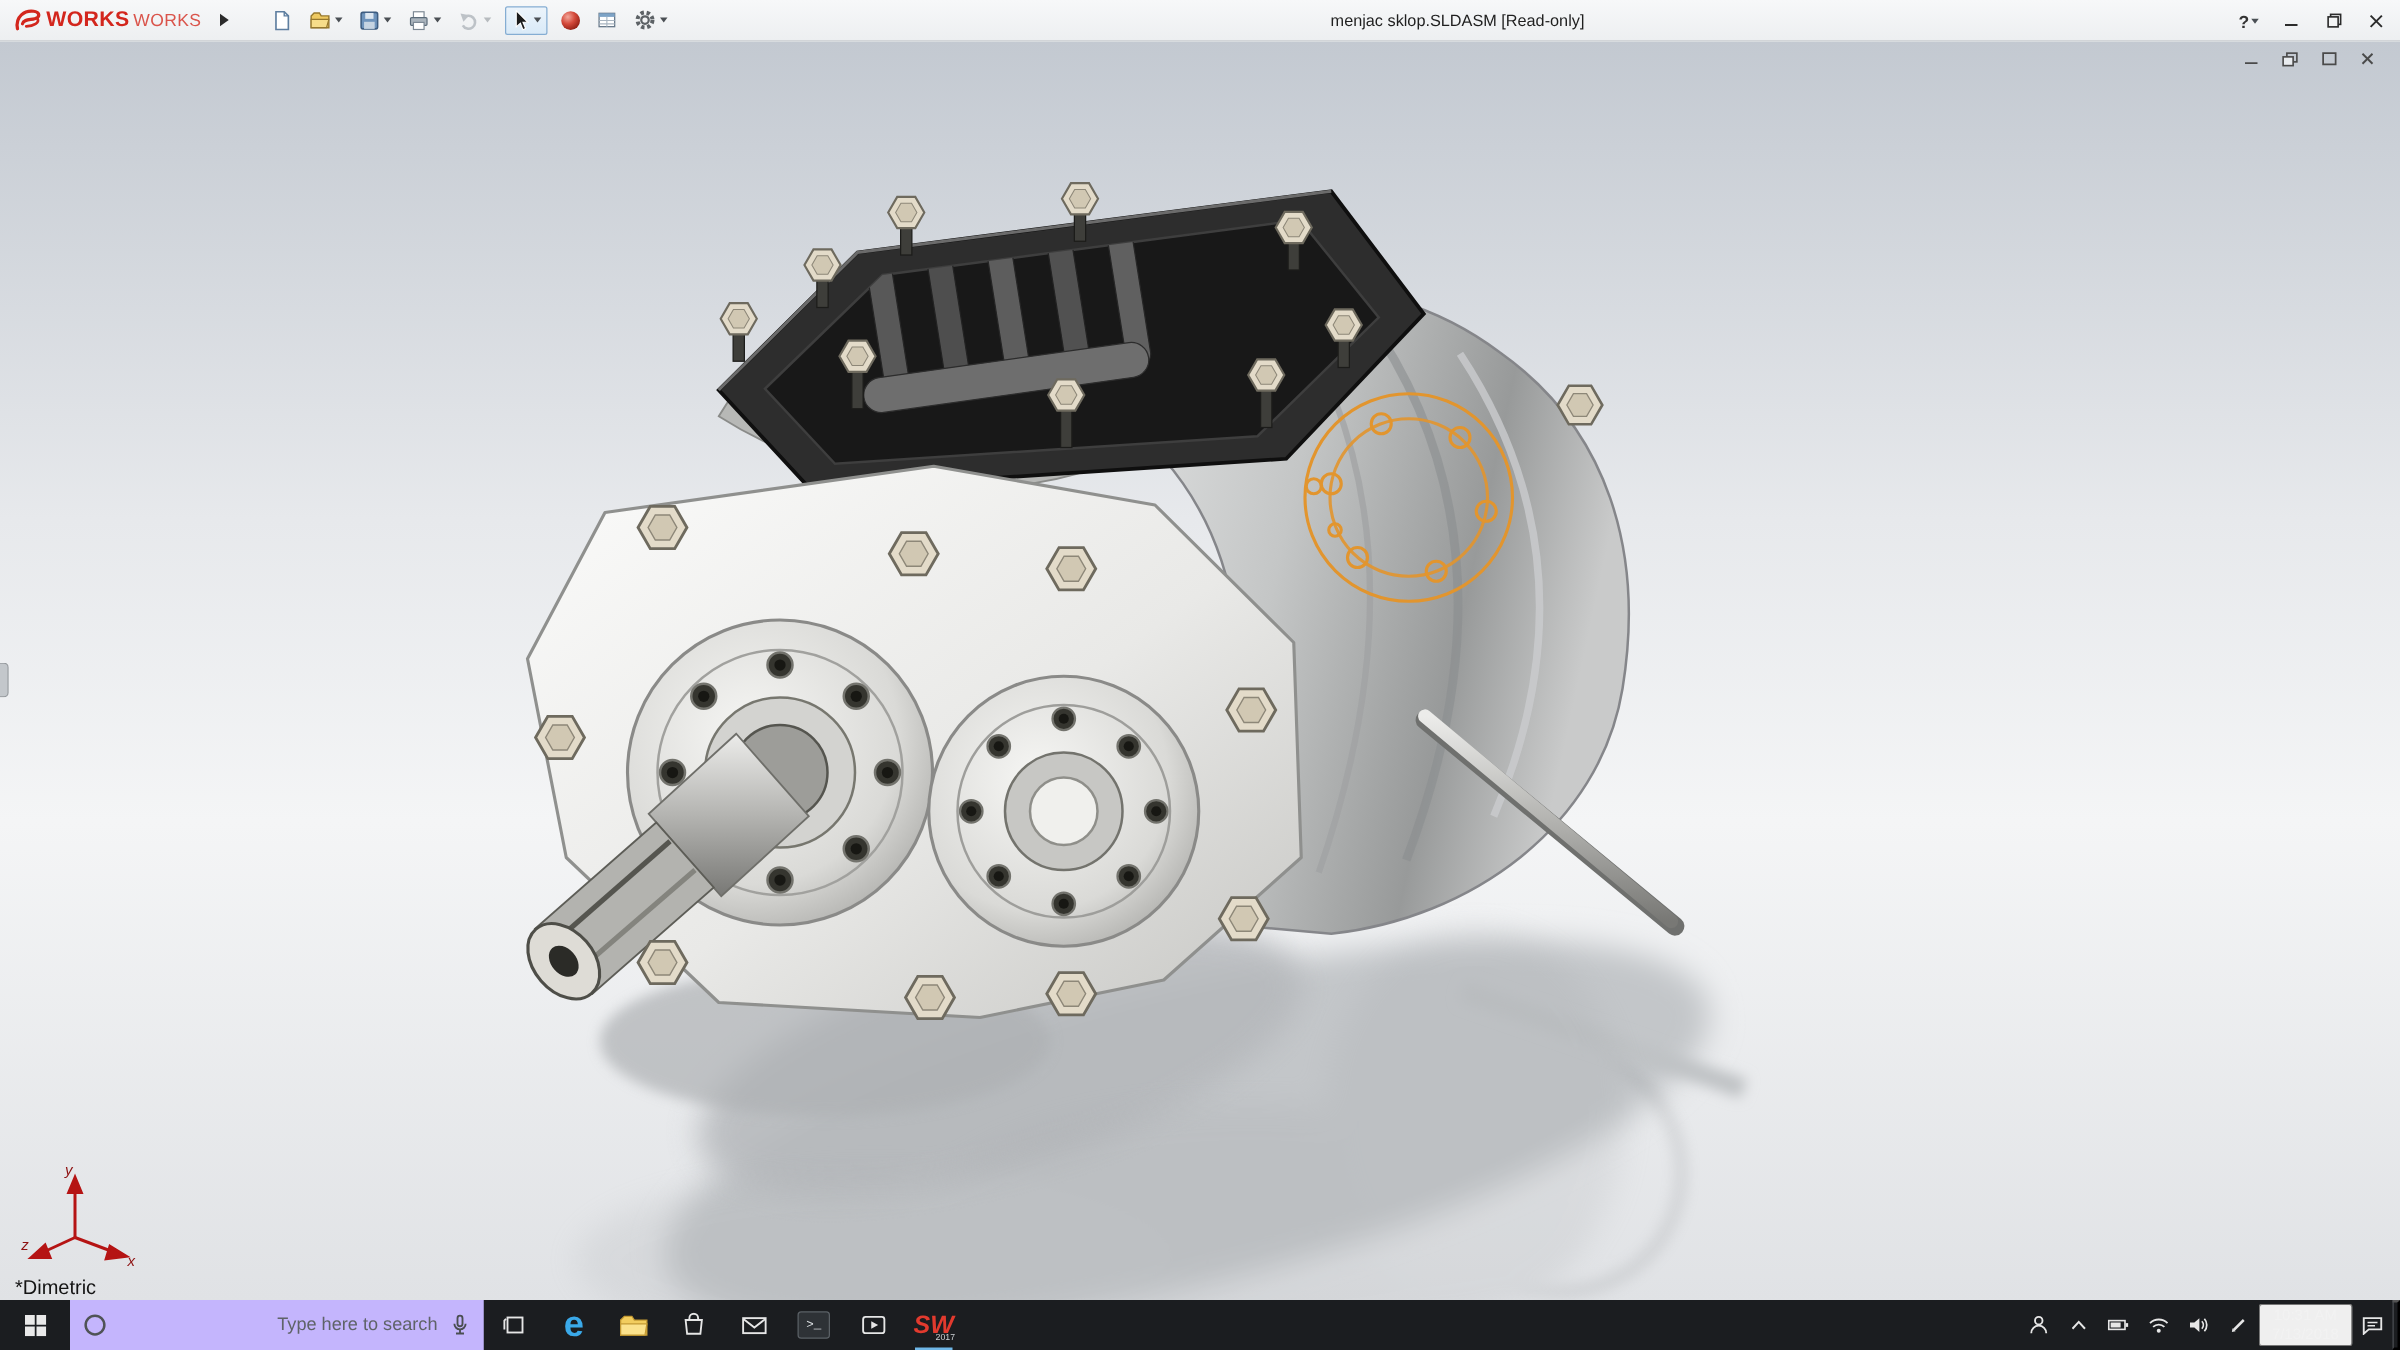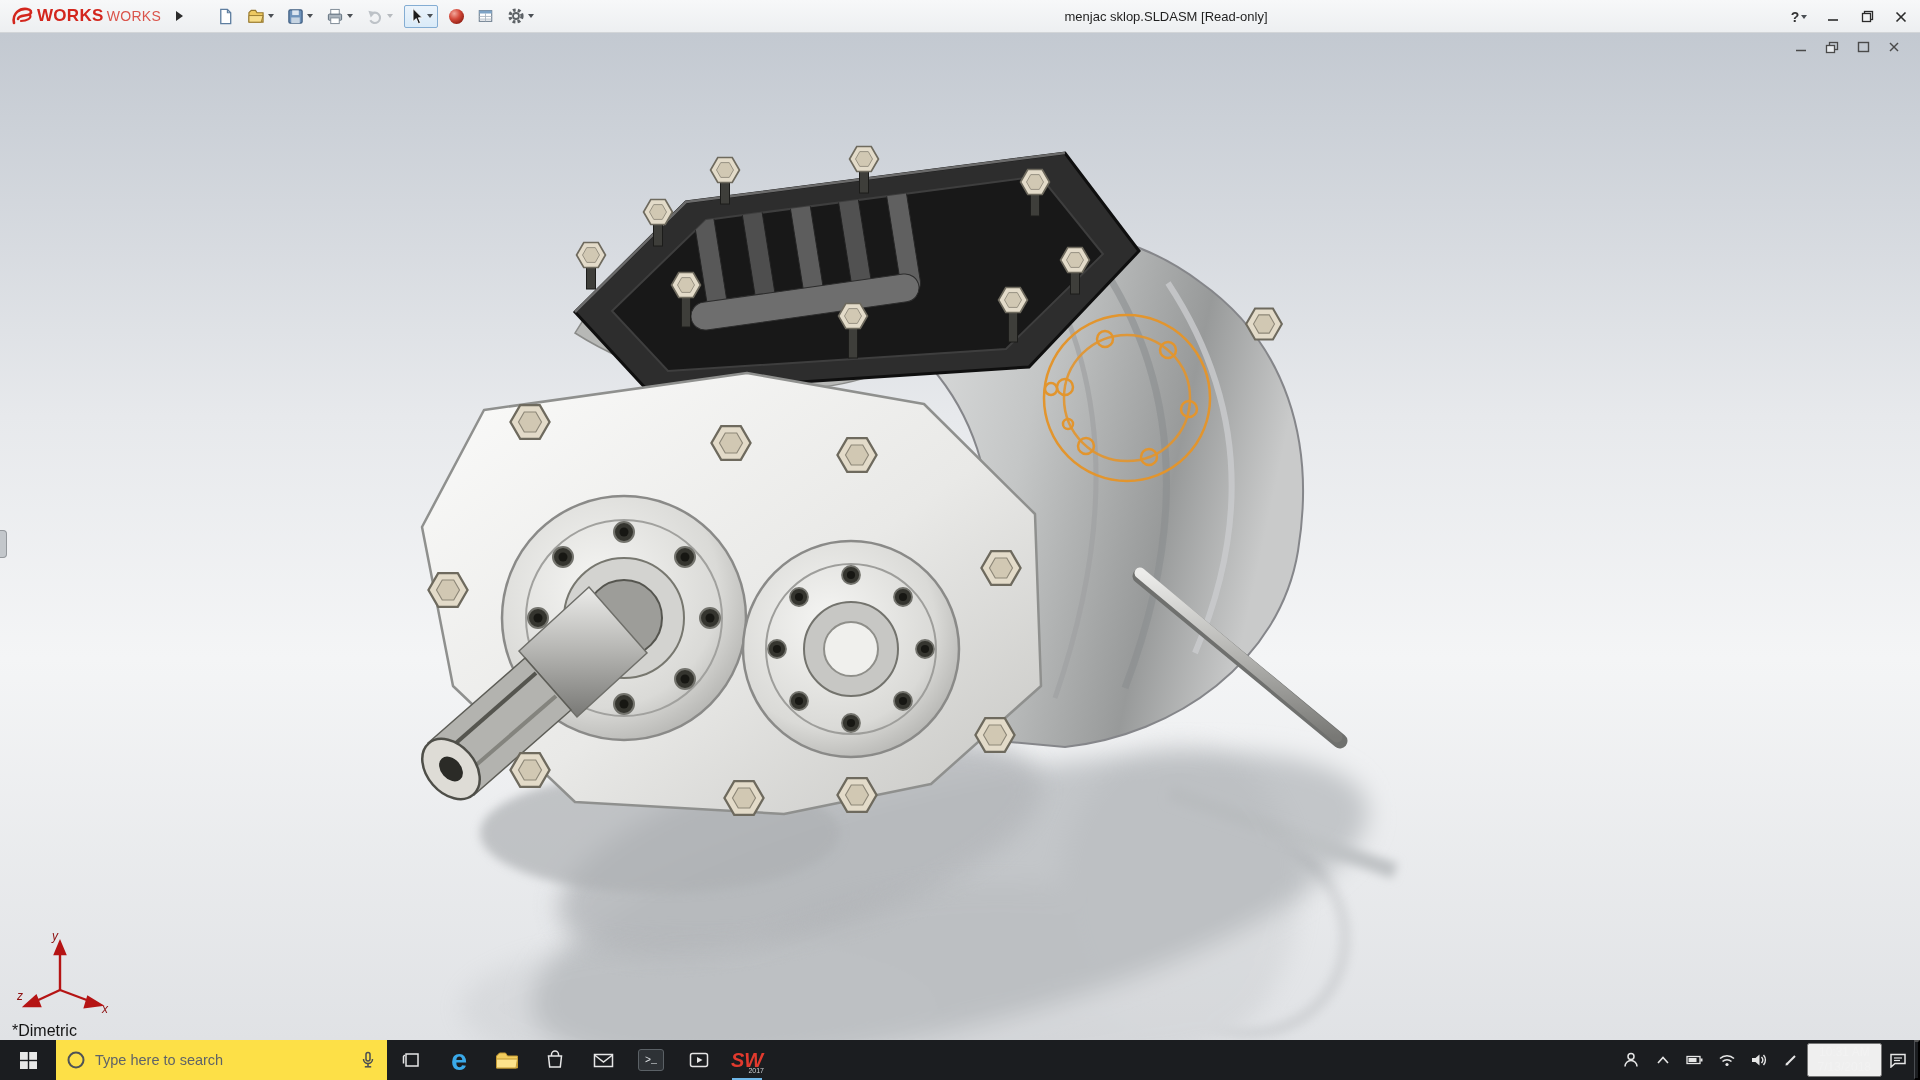--- a/index.html
+++ b/index.html
@@ -37,22 +37,22 @@
   .pane-splitter { position:absolute; left:0; top:497px; width:7px; height:28px; background:#c3c7cb;
     border:1px solid #94989c; border-left:none; border-radius:0 4px 4px 0; z-index:5; cursor:ew-resize; }
 
   
   .taskbar { position:absolute; left:0; right:0; bottom:0; height:40px; background:#1b1d20;
     display:flex; align-items:center; z-index:40; }
   .tb-btn { width:48px; height:40px; background:none; border:none; display:flex; align-items:center;
     justify-content:center; cursor:pointer; position:relative; flex:0 0 auto; }
   .tb-btn.start { width:56px; }
   .tb-btn.running::after { content:""; position:absolute; bottom:0; left:9px; right:9px; height:2px; background:#6fb7e8; }
-  .searchbox { width:331px; height:40px; background:#fde047; display:flex; align-items:center; gap:9px;
-    padding:0 10px; flex:0 0 auto; cursor:text; }
+  .searchbox { width:331px; height:40px; background:#c4b5fd; display:flex; align-items:center; gap:9px;
+    padding:0 10px; flex:0 0 auto; cursor:text;text-align:right; }
   .search-ph { color:#5f6368; font-size:14.5px; flex:1; white-space:nowrap; }
   .edge-e { color:#3aa9e9; font-size:29px; font-weight:bold; line-height:1; }
   .console-tile { width:26px; height:22px; background:#2e3236; border:1px solid #5b6166; border-radius:3px;
     color:#dfe3e6; font-family:"Liberation Mono",monospace; font-size:10px; display:flex; align-items:center; justify-content:center; }
   .sw-tile { position:relative; width:30px; height:26px; display:flex; align-items:center; justify-content:center; }
   .sw-label { color:#e23a2e; font-weight:bold; font-style:italic; font-size:20px; line-height:1; }
   .sw-year { position:absolute; right:-2px; bottom:-1px; font-size:7px; color:#cdd1d4; }
   .tray { margin-left:auto; display:flex; align-items:center; }
   .tray-btn { width:32px; height:40px; background:none; border:none; display:flex; align-items:center; justify-content:center; cursor:pointer; }
   .clock { display:flex; flex-direction:column; align-items:center; justify-content:center; color:#f2f2f2;

